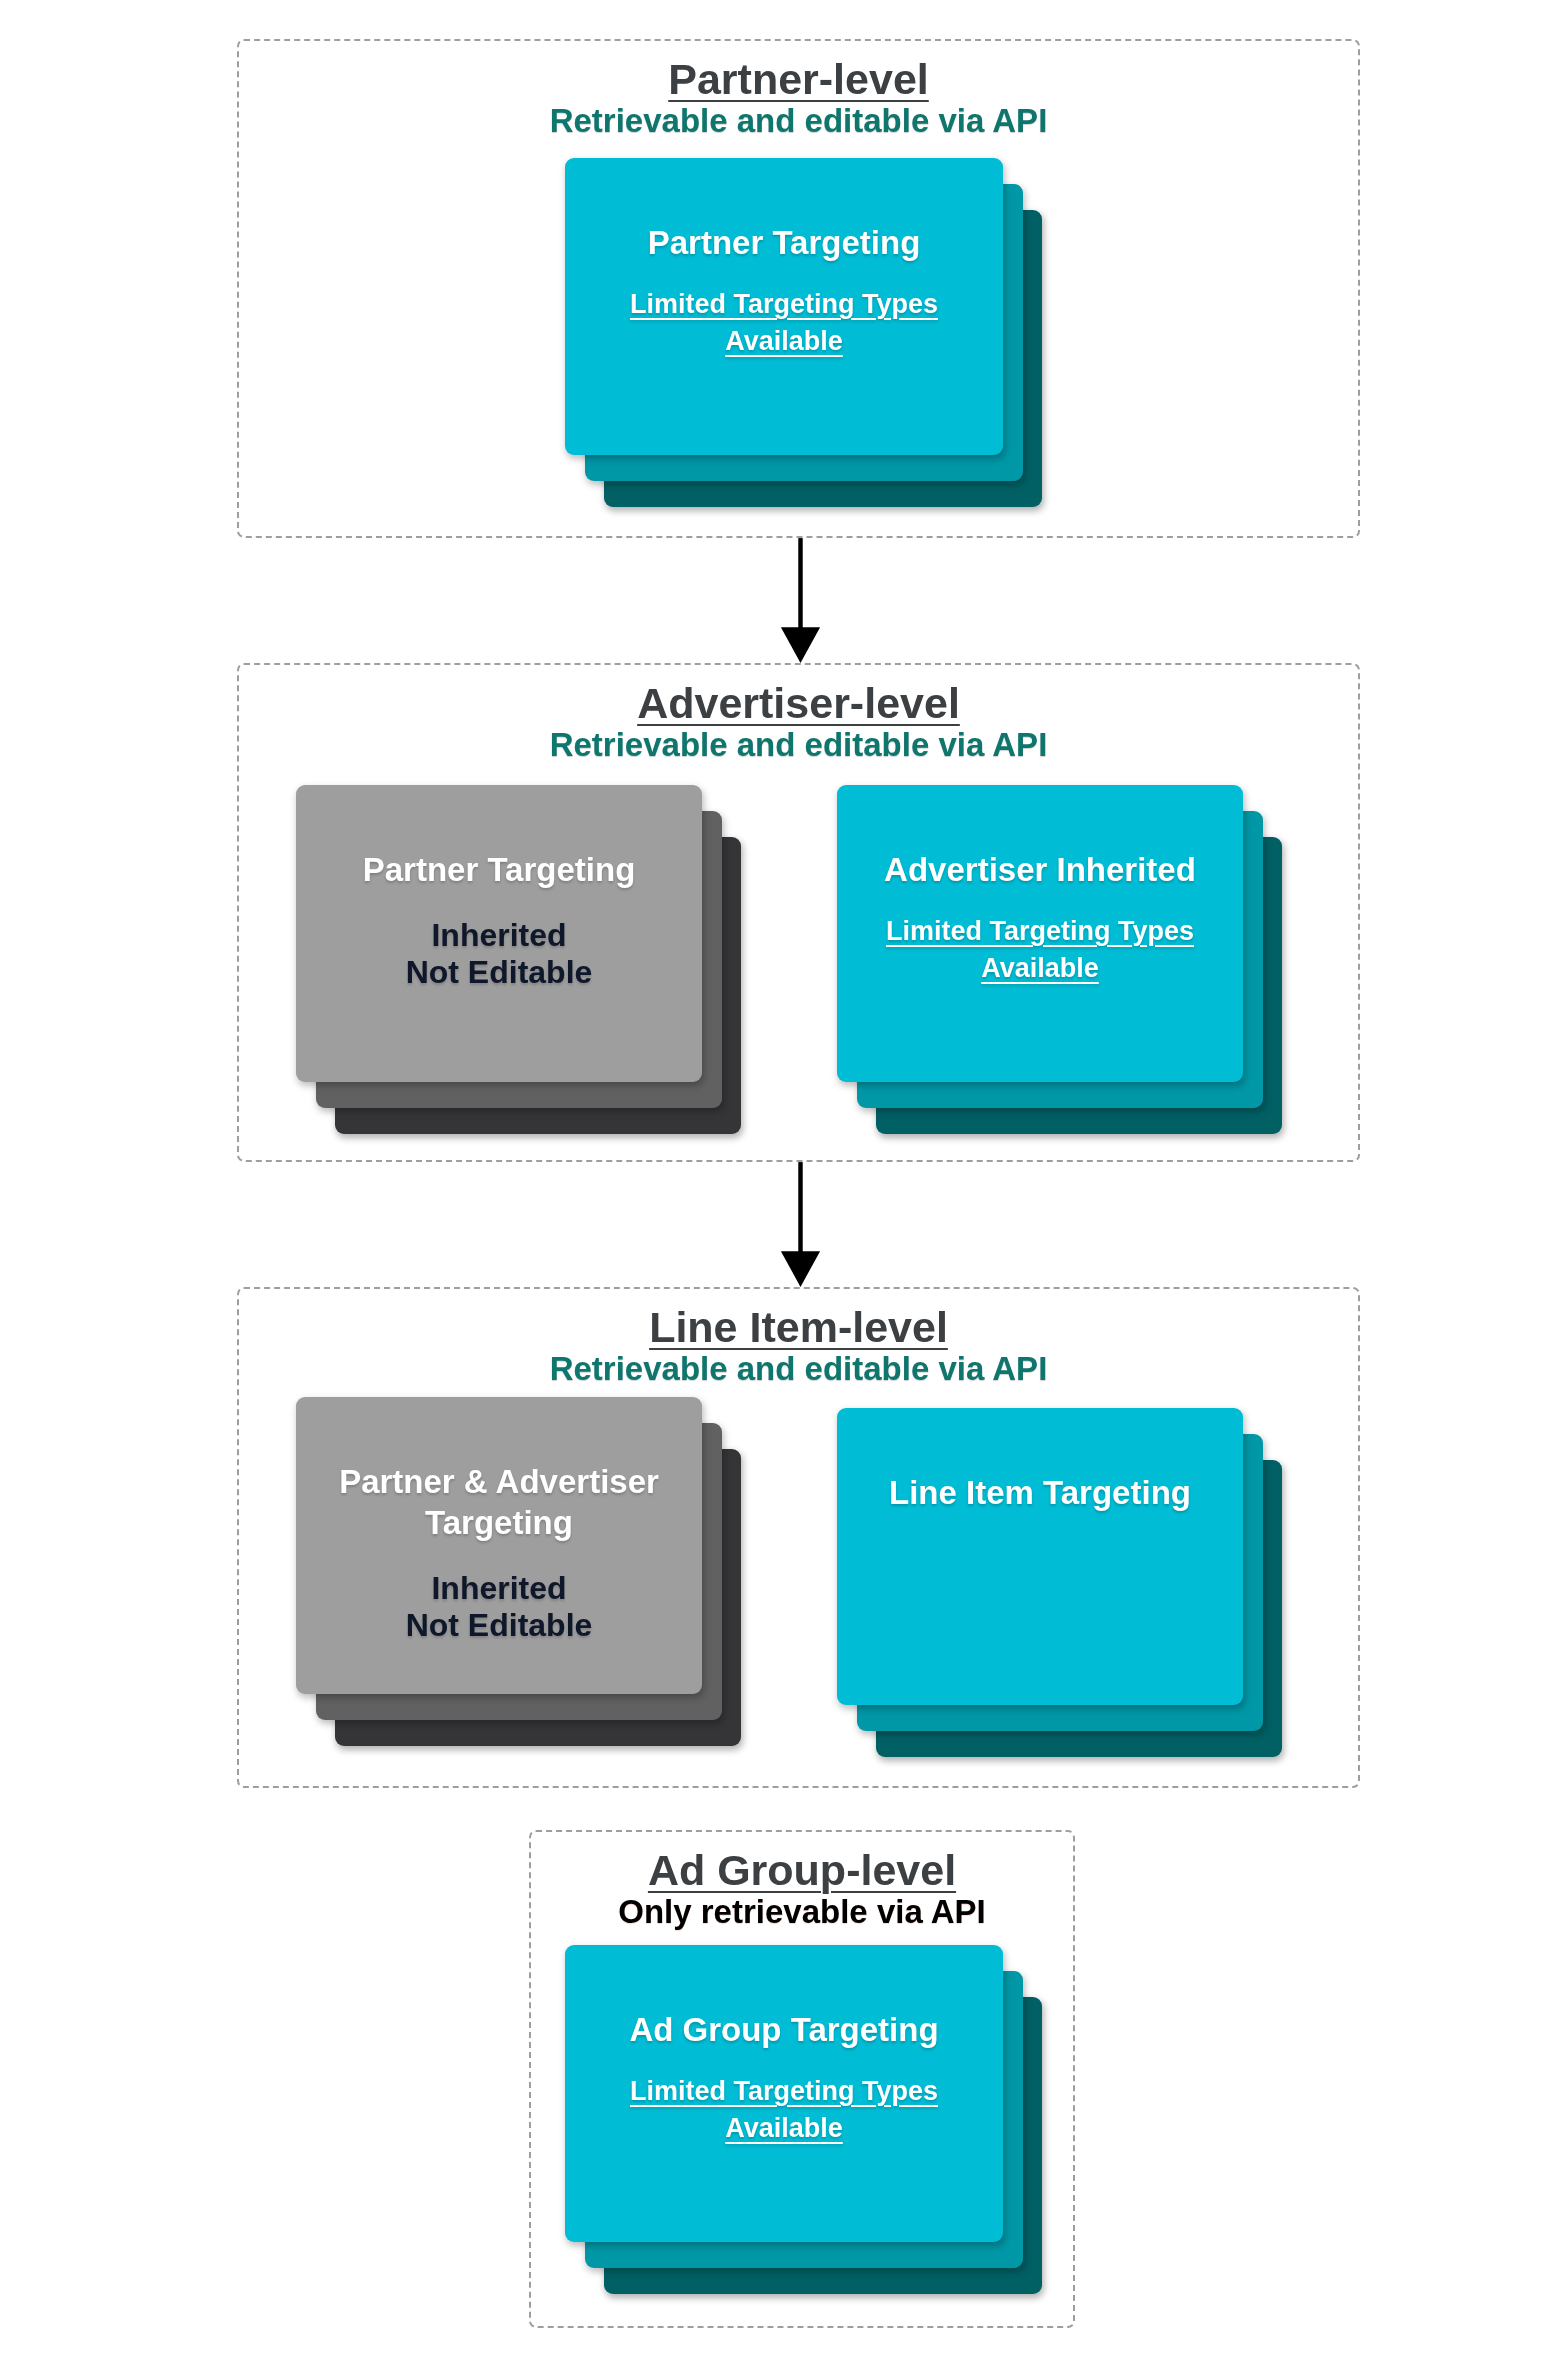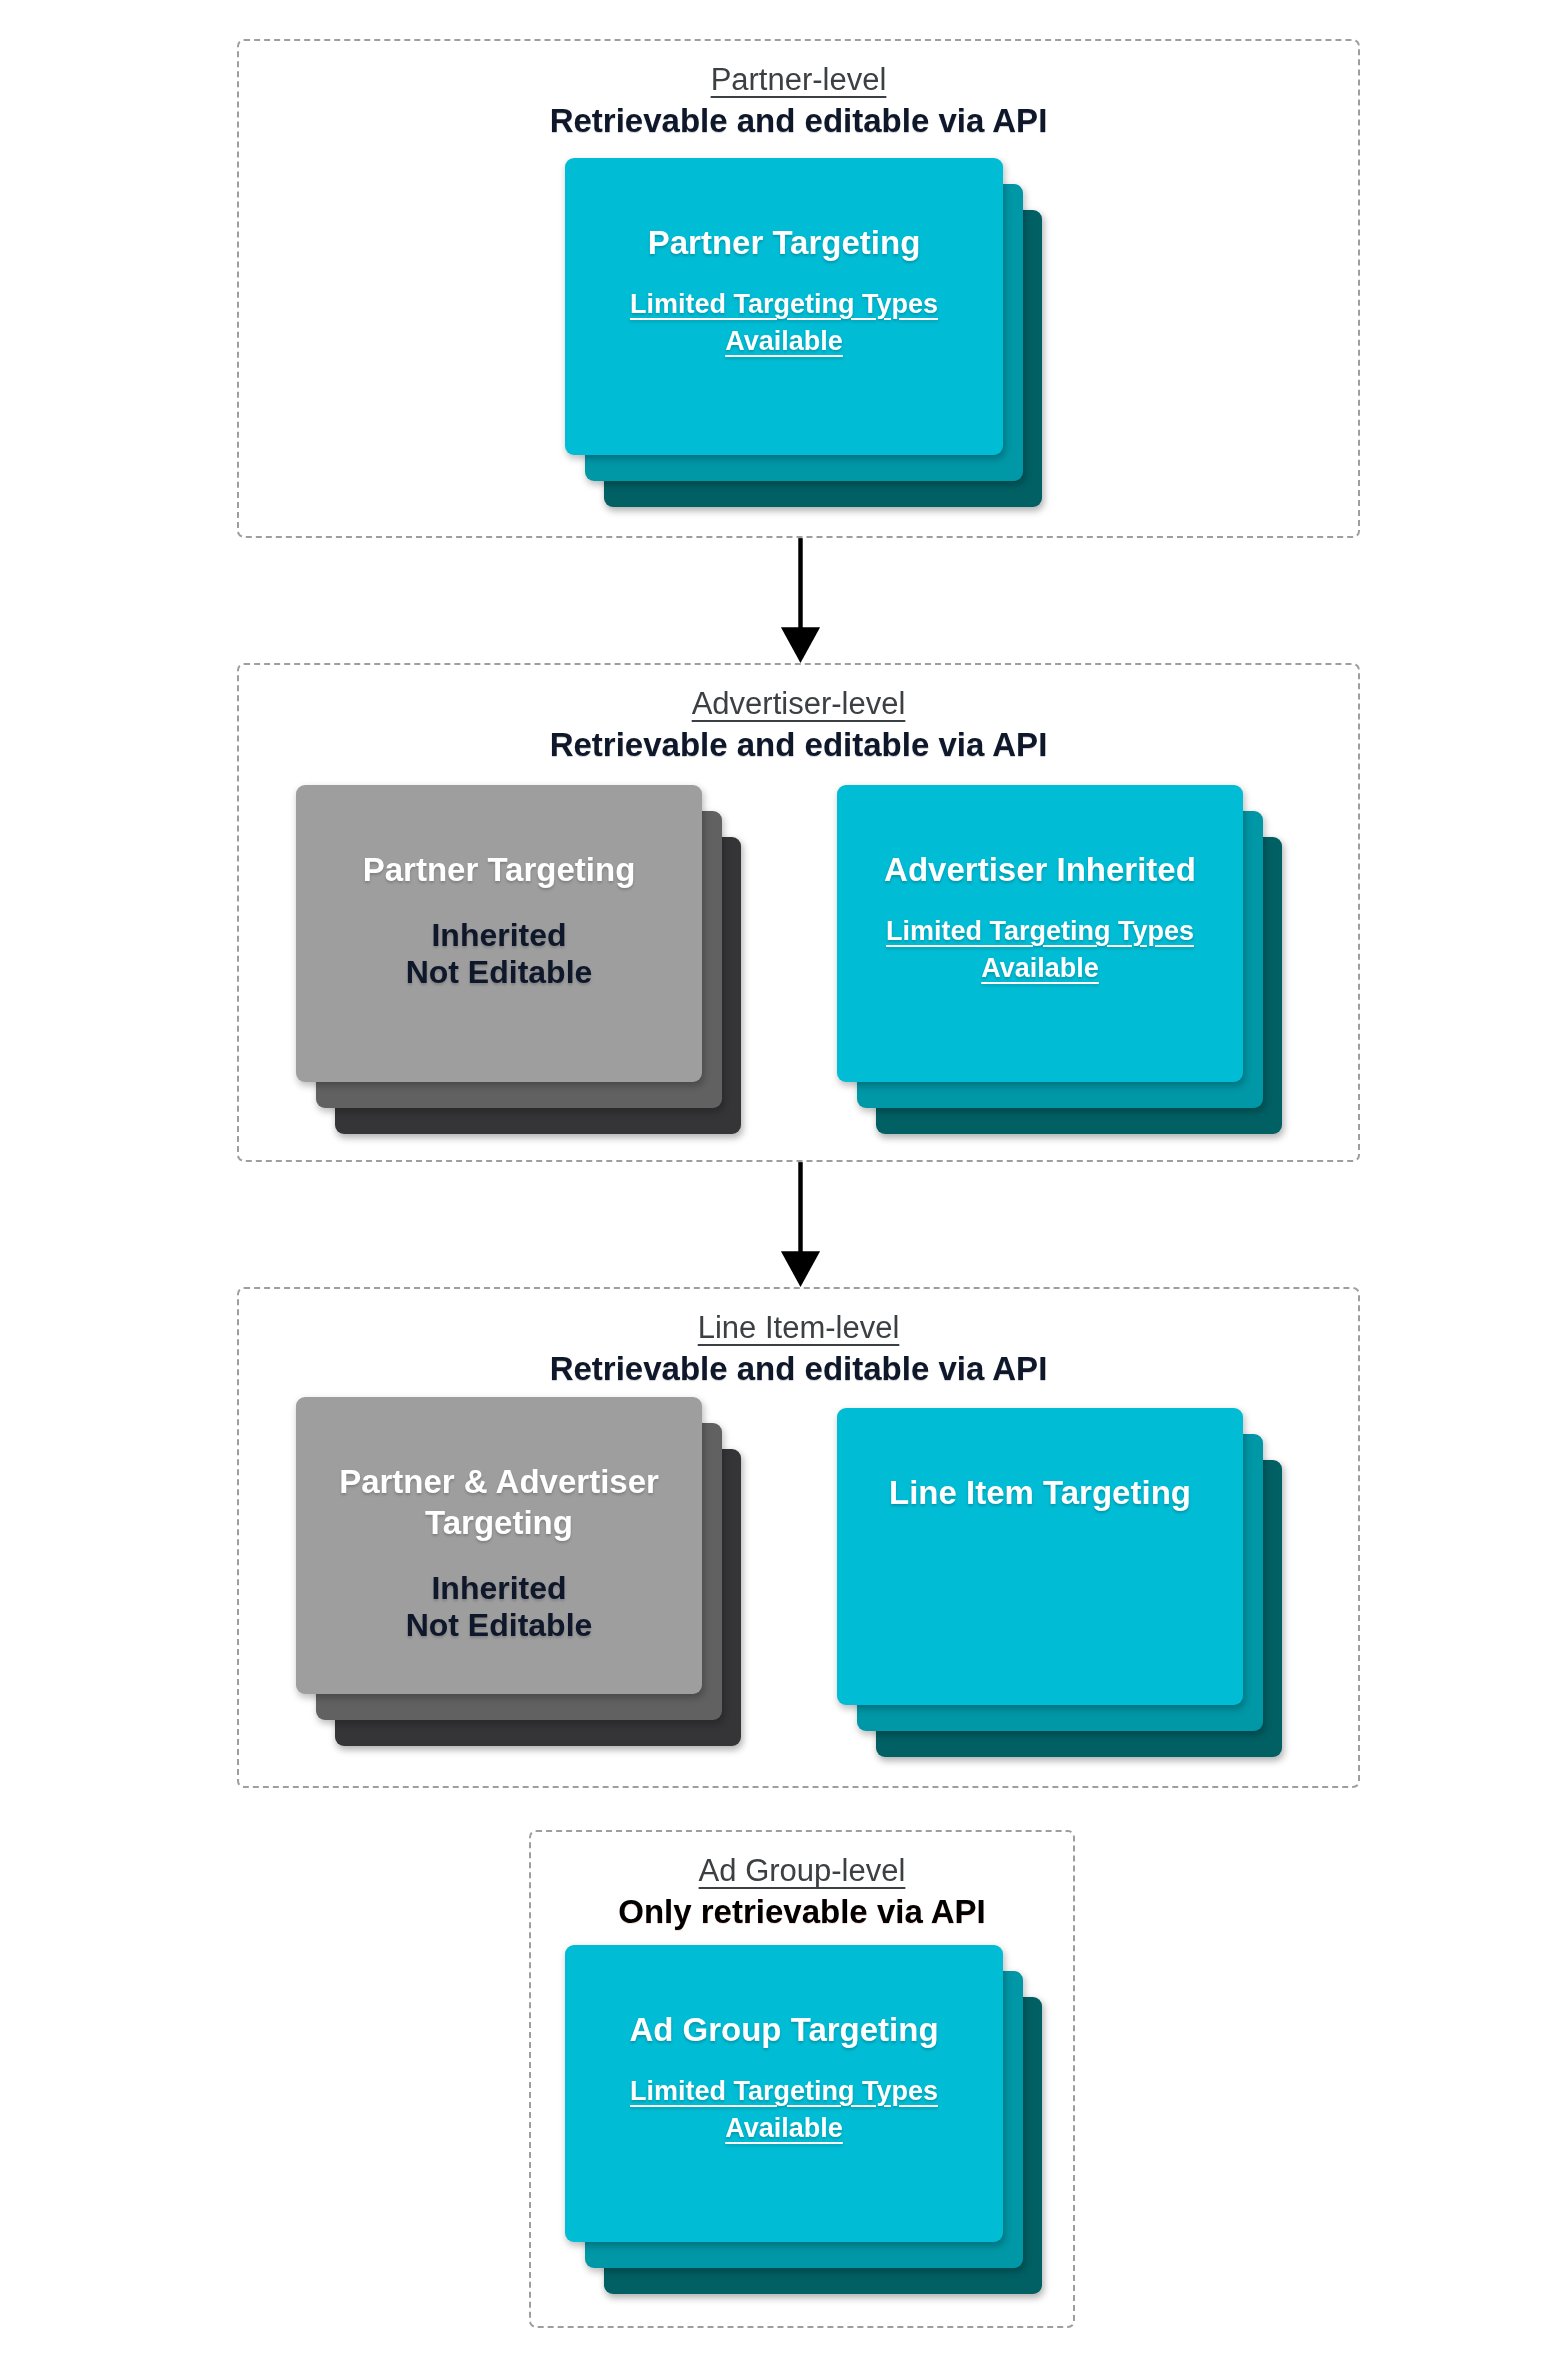--- a/index.html
+++ b/index.html
@@ -23,33 +23,33 @@
   }
   .level-box.first { margin-top:39px; }
   .level-box.third { height:501px; }
   .level-box.small {
     margin-left:529px;
     width:546px;
     height:498px;
   }
 
   .level-title {
-    font-size:31px;
-    font-weight:400;
+    font-size:43px;
+    font-weight:700;
     color:#3c4043;
     text-align:center;
     line-height:41px;
     text-decoration:underline;
     text-decoration-thickness:2.2px;
     text-underline-offset:6.3px;
   }
   .level-subtitle {
     font-size:33px;
     font-weight:700;
-    color:#0f172a;
+    color:#0f766e;
     text-align:center;
     line-height:41px;
     text-shadow:0 0.9px 0.9px rgba(60,64,67,0.25);
   }
   .level-subtitle.red { color:#000000; text-shadow:0 0.9px 0.9px rgba(243,49,14,0.2); }
 
   
   .stack { position:absolute; height:404px; }
   .stack-wide   { width:477px; }
   .stack-narrow { width:446px; }

